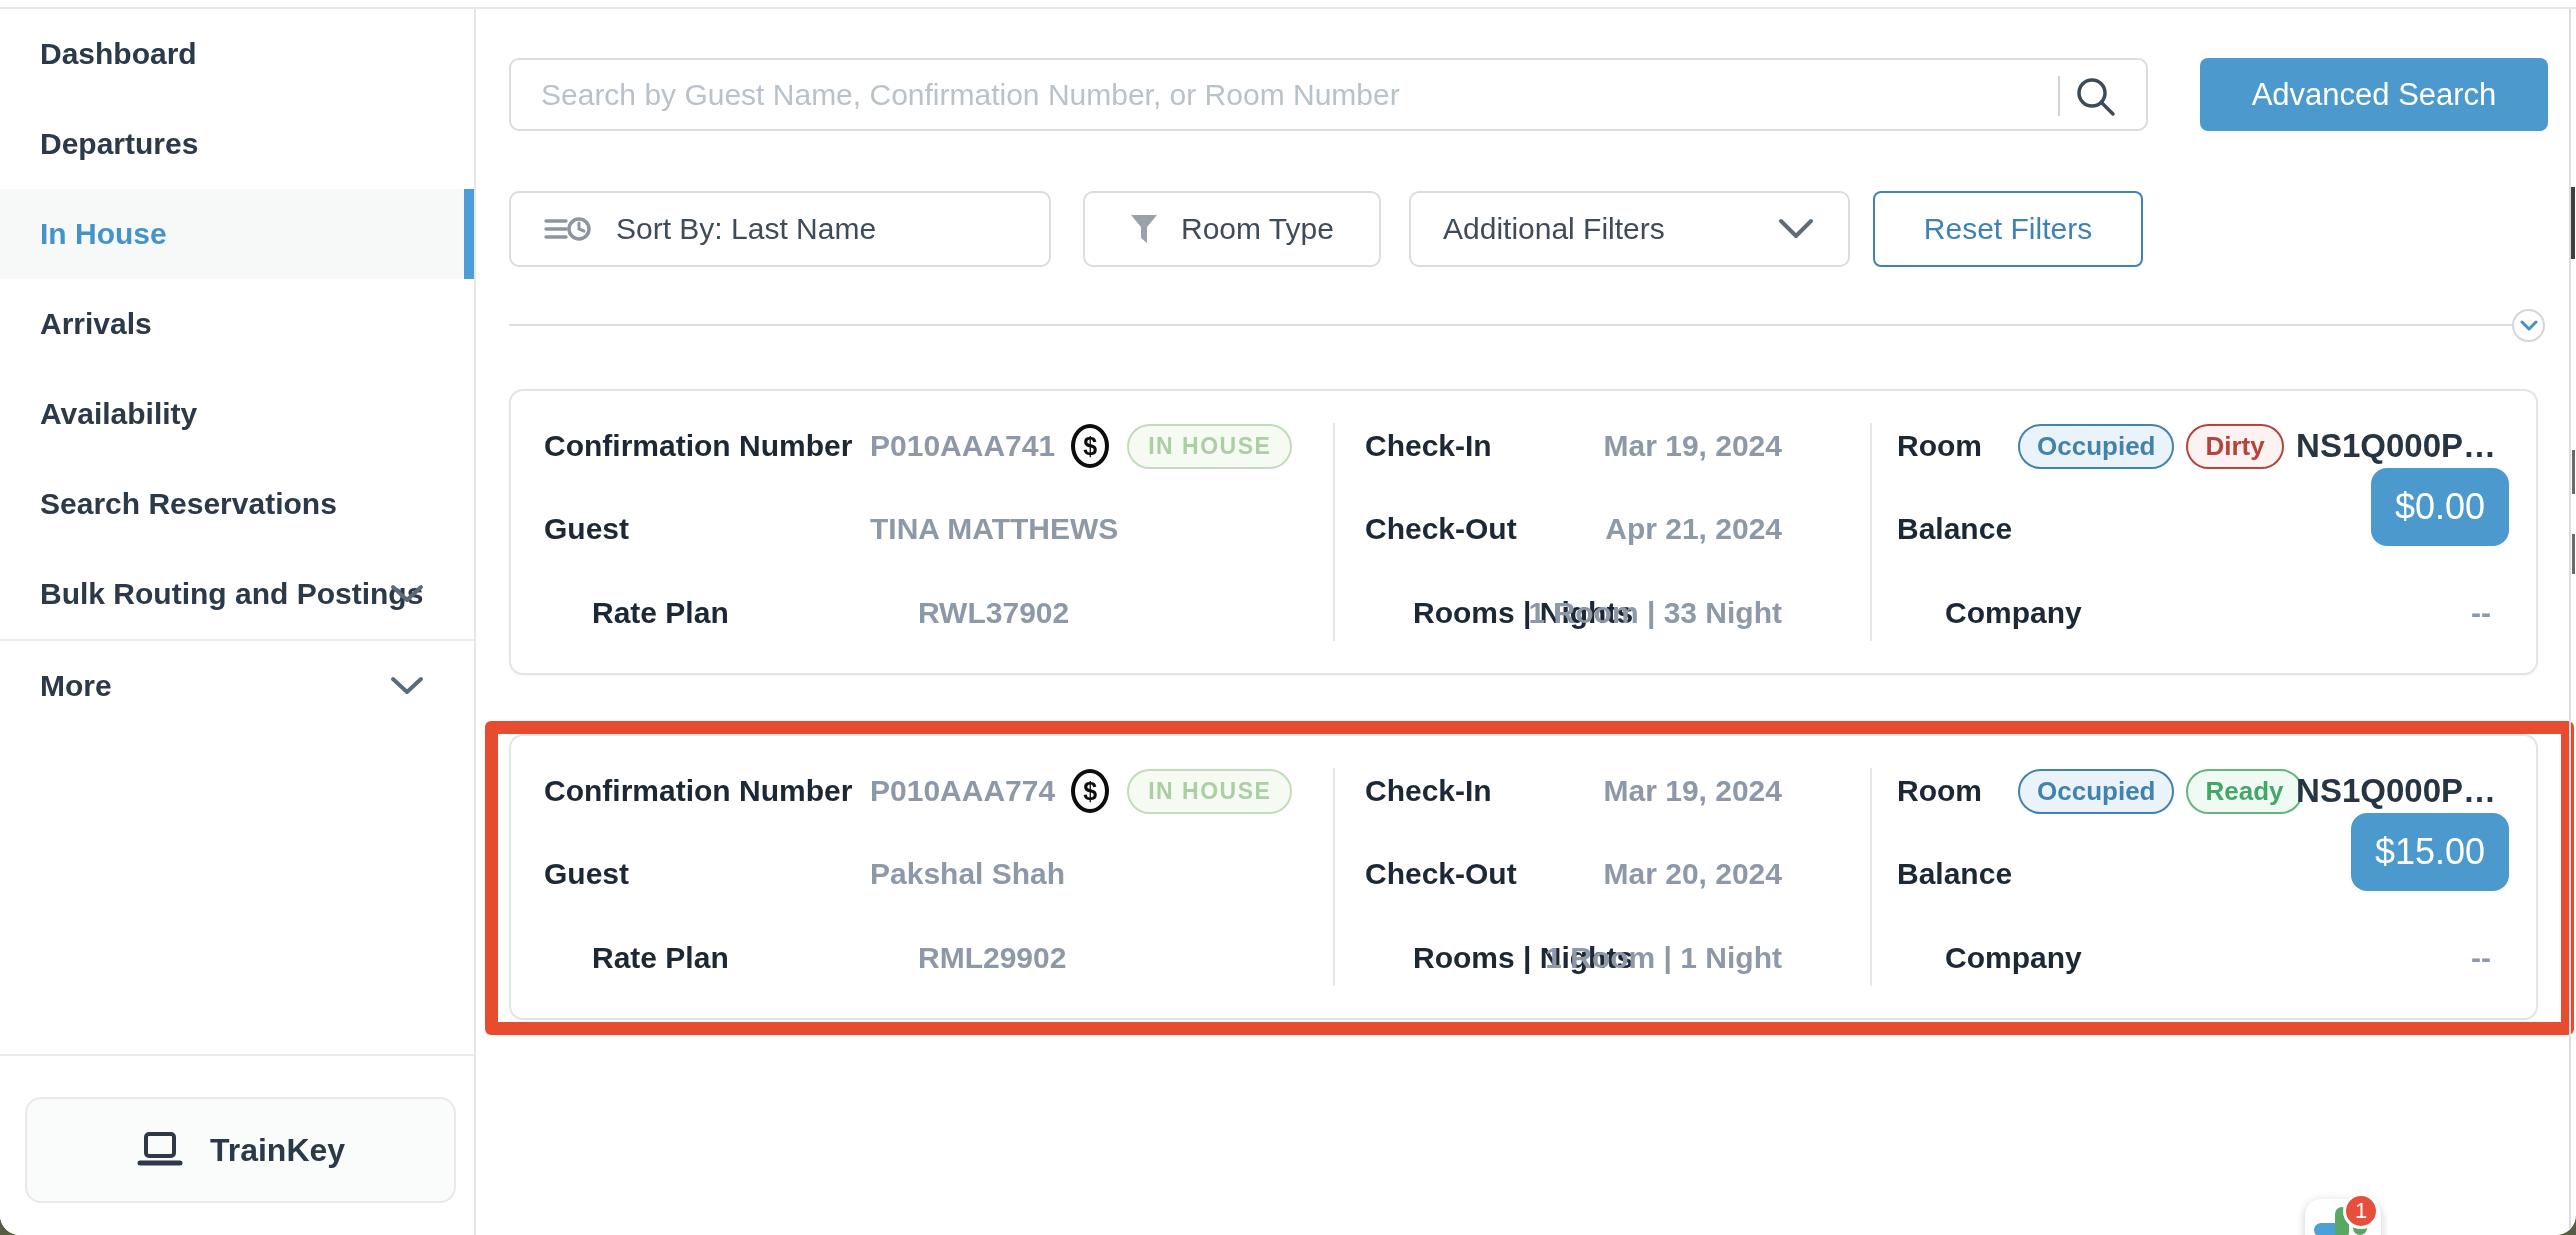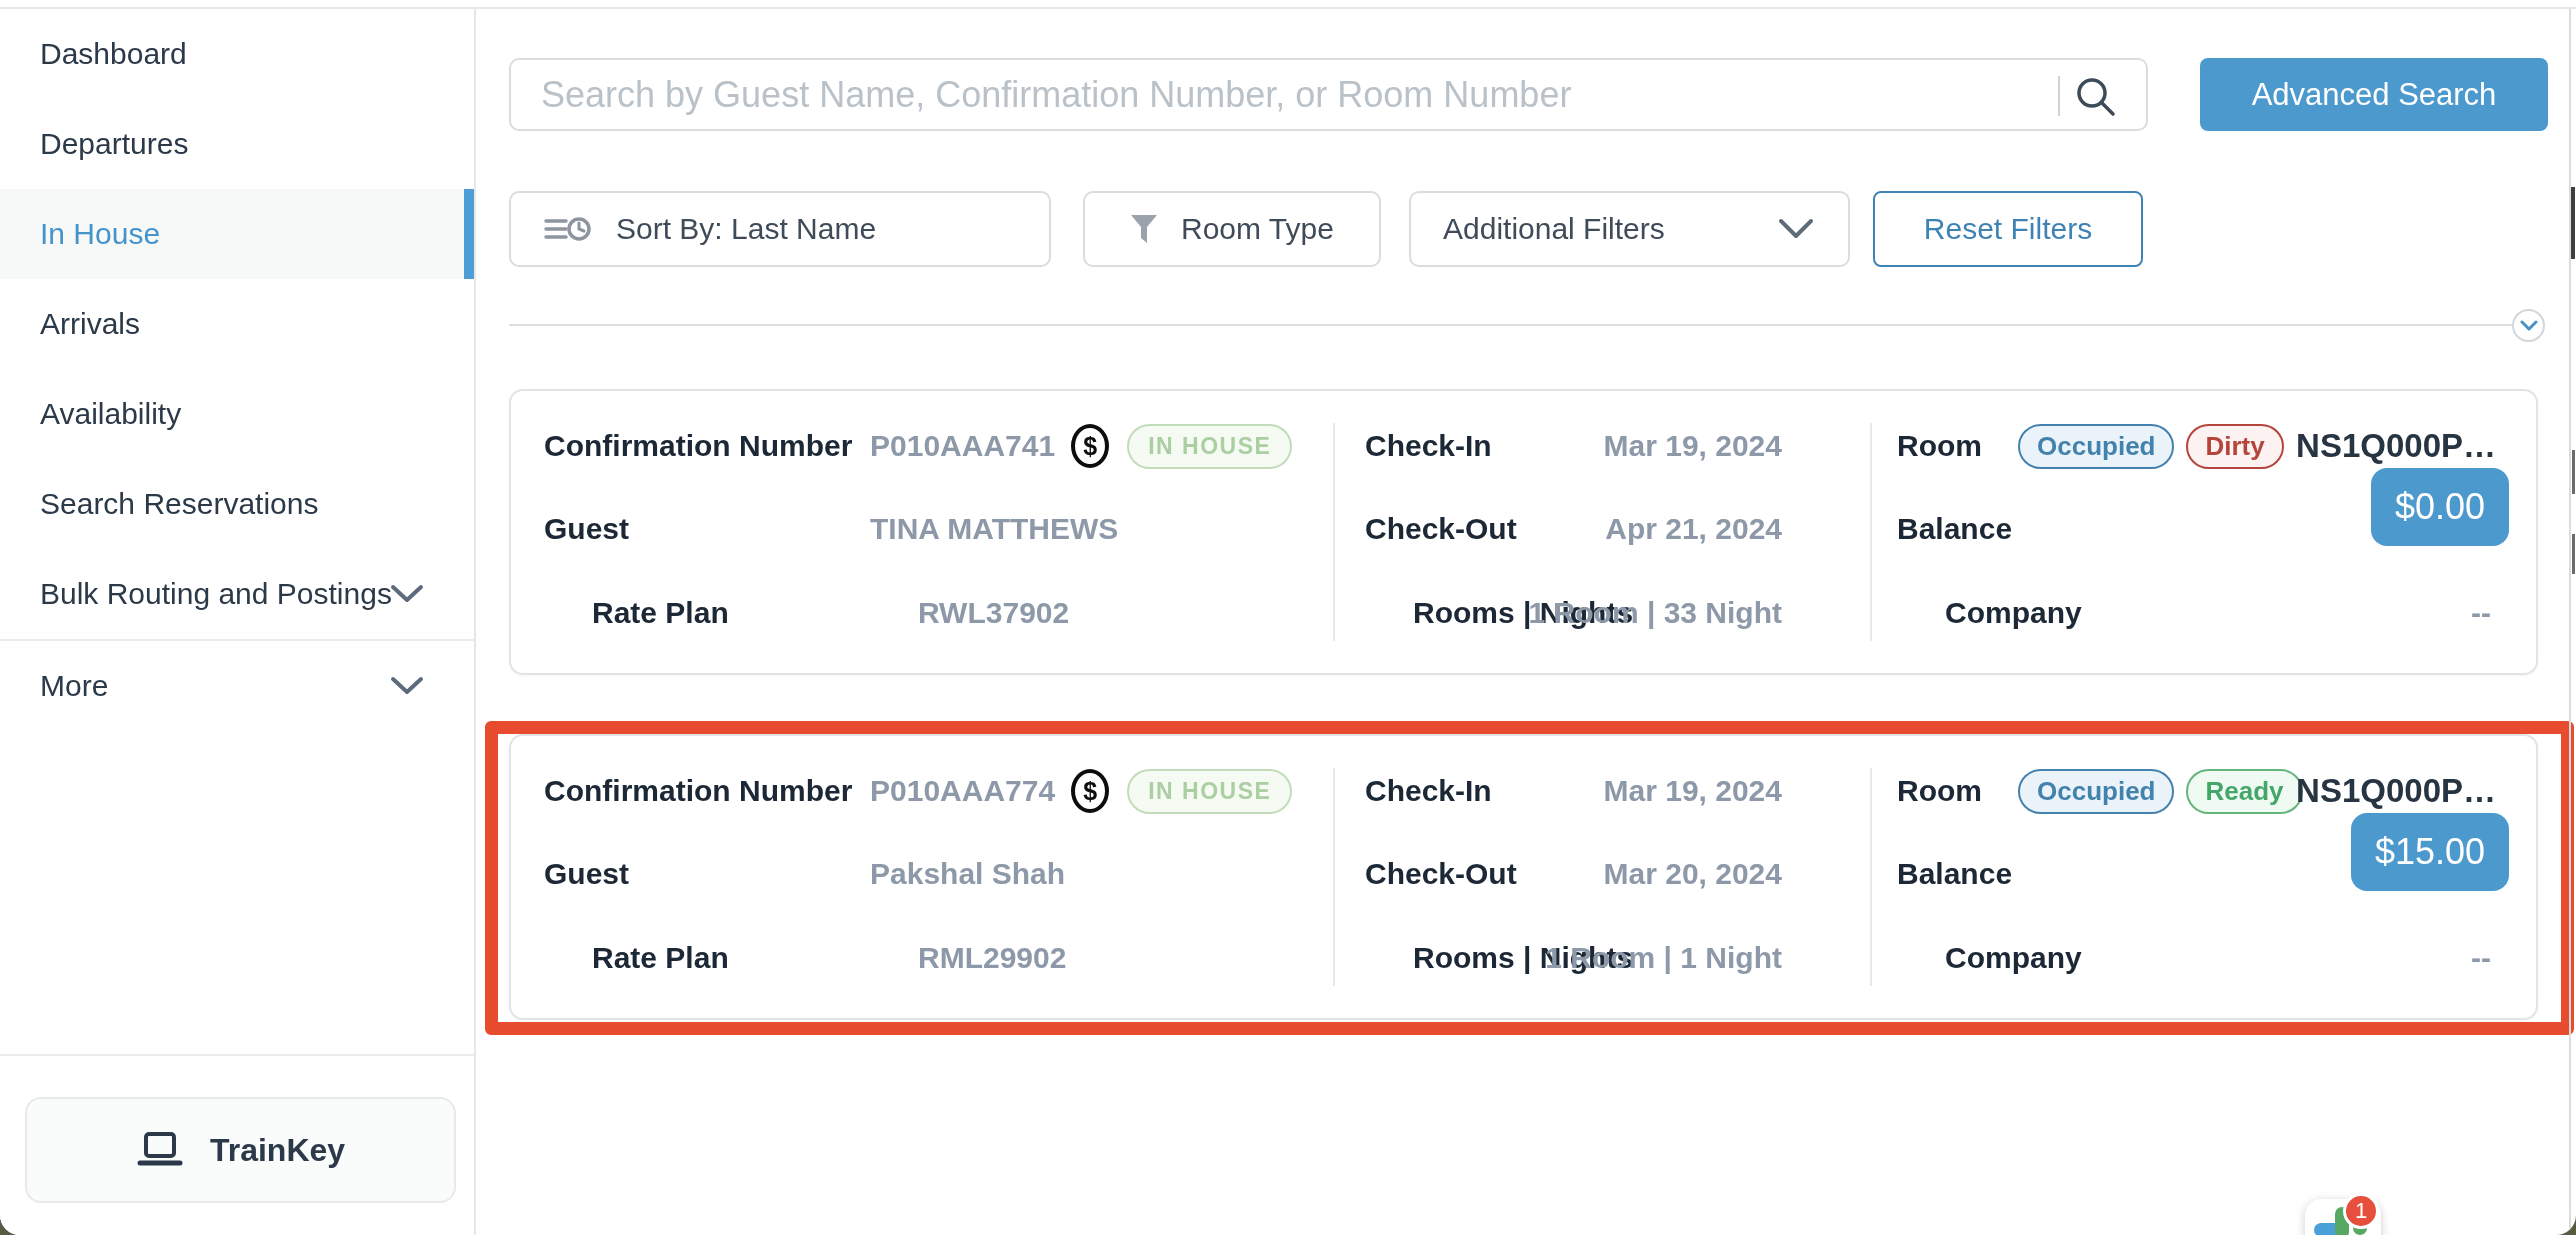--- a/index.html
+++ b/index.html
@@ -7,36 +7,36 @@
   body { background:#575d42; font-family:"Liberation Sans", sans-serif; }
 
   .window { position:absolute; inset:0; background:#ffffff;
             border-bottom-left-radius:20px; border-bottom-right-radius:20px; overflow:hidden; }
 
   .top-line { position:absolute; top:7px; left:0; right:0; height:2px; background:#e7e7e7; }
 
   
   .sidebar { position:absolute; top:9px; left:0; width:476px; bottom:0; background:#fff; border-right:2px solid #e7e7e7; }
   .nav-item { position:relative; height:90px; display:flex; align-items:center; padding-left:40px; cursor:pointer; }
-  .nav-label { font-size:30px; font-weight:400; color:#2b3948;text-align:center; }
+  .nav-label { font-size:30px; font-weight:700; color:#2b3948;text-align:center; }
   .nav-item.active { background:#f7f8f8; }
   .nav-item.active .nav-label { color:#4494ca; }
   .active-bar { position:absolute; right:0; top:0; bottom:0; width:10px; background:#4d9ed7; }
   .nav-chevron { position:absolute; right:50px; top:50%; transform:translateY(-50%); line-height:0; }
   .side-divider { height:2px; background:#ebebeb; }
   .side-bottom-divider { position:absolute; left:0; right:0; top:1045px; height:2px; background:#ebebeb; }
   .trainkey-box { position:absolute; left:25px; top:1088px; width:431px; height:106px; background:#fafbfb;
                   border:2px solid #e7e9ea; border-radius:16px; display:flex; align-items:center; justify-content:center; gap:26px; cursor:pointer; }
   .trainkey-label { font-size:32px; font-weight:700; color:#2b3948; }
 
   
   .search-box { position:absolute; left:509px; top:58px; width:1639px; height:73px;
                 border:2px solid #d9dde0; border-radius:10px; background:#fff; }
   .search-box input { position:absolute; left:30px; top:0; height:100%; width:1492px; border:none; outline:none;
-                      font-family:"Liberation Sans",sans-serif; font-size:36px; color:#73818e; background:transparent; }
+                      font-family:"Liberation Sans",sans-serif; font-size:30px; color:#73818e; background:transparent; }
   .search-box input::placeholder { color:#b9c1c9; opacity:1; }
   .search-sep { position:absolute; right:86px; top:16px; height:40px; width:2px; background:#cfd4d8; }
   .search-glass { position:absolute; right:28px; top:15px; cursor:pointer; line-height:0; }
   .adv-btn { position:absolute; left:2200px; top:58px; width:348px; height:73px; background:var(--accent,#4c99ce);
              border:none; border-radius:8px; color:#fff; font-size:31px; font-family:"Liberation Sans",sans-serif;
              display:flex; align-items:center; justify-content:center; cursor:pointer; }
 
   
   .filter-btn { position:absolute; top:191px; height:76px; background:#fff; border:2px solid #dadde0; border-radius:10px;
                 display:flex; align-items:center; font-size:30px; color:#3f4b58; cursor:pointer;text-align:right; }

